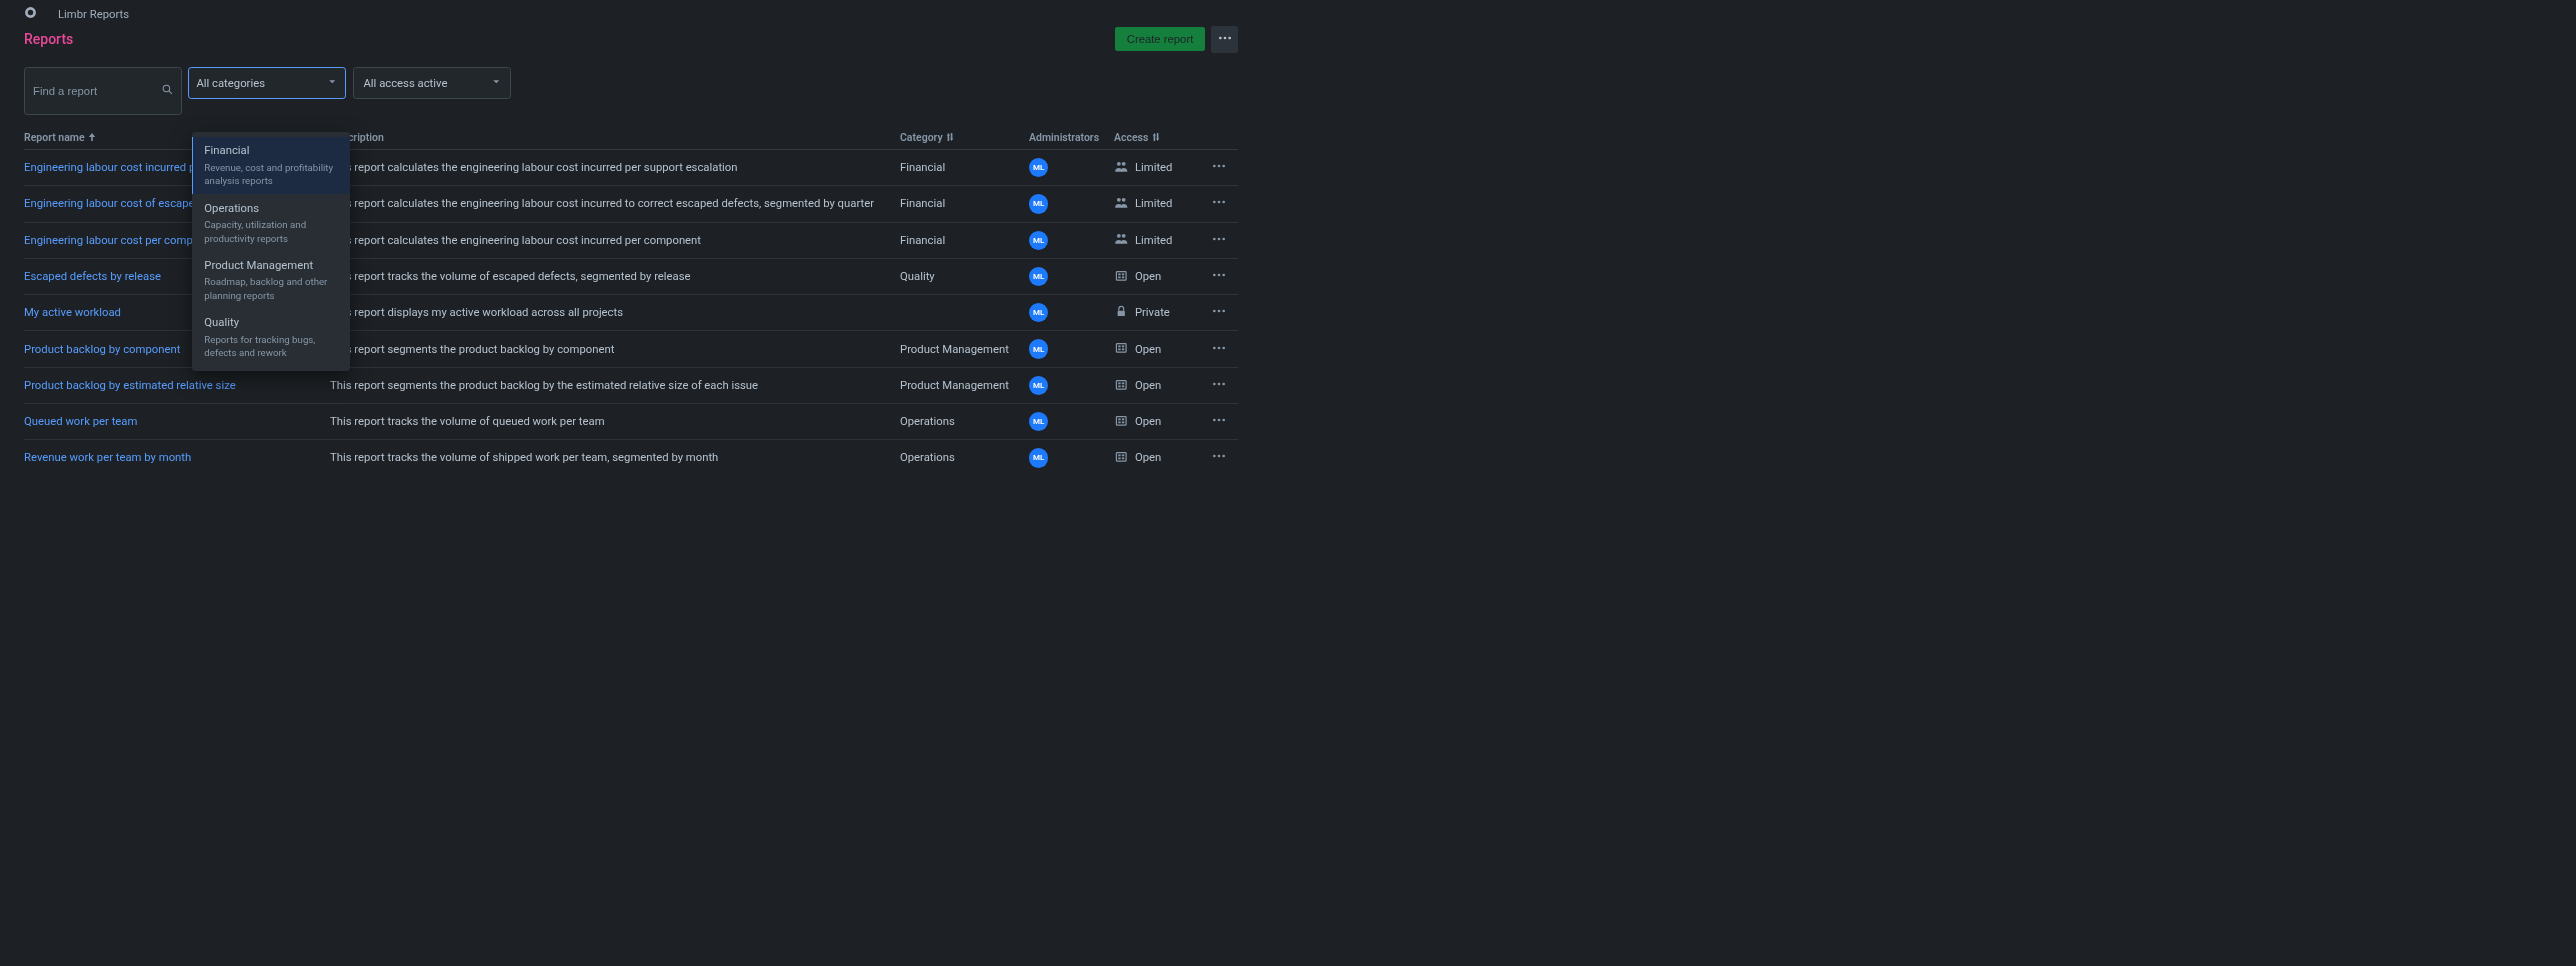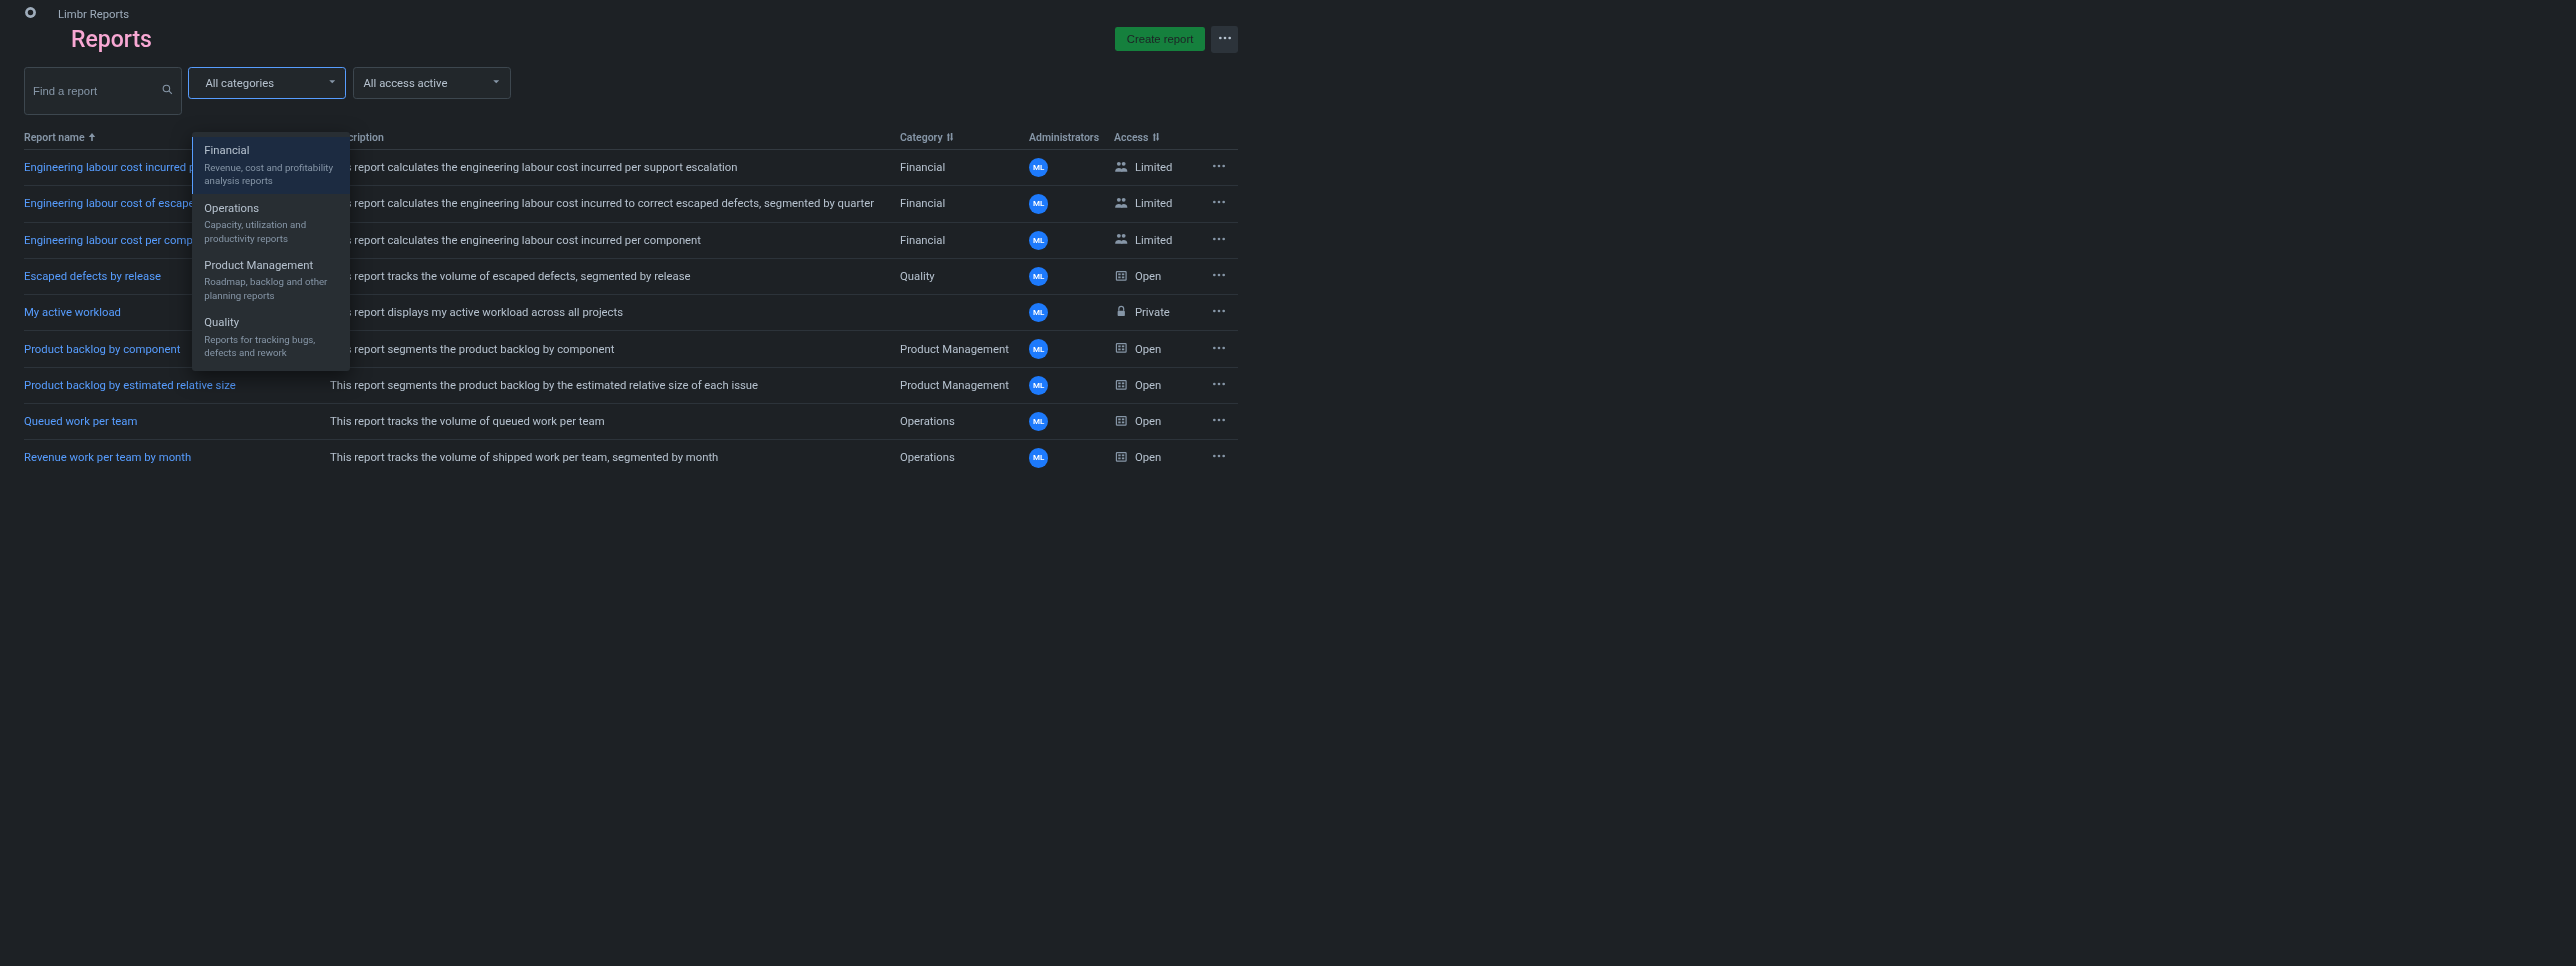--- a/index.html
+++ b/index.html
@@ -24,24 +24,23 @@
   }
   .breadcrumb svg { width: 13px; height: 13px; fill: #9fadbc; }
 
   .header-row {
     display: flex;
     align-items: center;
     justify-content: space-between;
     padding: 3.2px 24px 14.5px 24px;
   }
   .page-title {
-    font-size: 23px;
+    font-size: 14px;
     font-weight: 500;
-    color: #f9a8d4;
-    margin-left: 47px;
+    color: #ec4899;
   }
   .header-actions { display: flex; gap: 6.4px; align-items: center; }
   .btn-primary {
     background: #15803d;
     color: #1d2125;
     border: none;
     border-radius: 2.4px;
     padding: 6.4px 11.3px;
     font-size: 11.3px;
     font-weight: 500;
@@ -91,21 +90,21 @@
     border: 0.8px solid #3d474f;
     border-radius: 3.2px;
     padding: 0 27px 0 9.7px;
     color: #b6c2cf;
     font-size: 11.3px;
     display: flex;
     align-items: center;
     position: relative;
     cursor: pointer;
   }
-  .select.focused { border: 1.6px solid #579dff; padding-left: 16px; }
+  .select.focused { border: 1.6px solid #579dff; padding-left: 7px; }
   .select .chevron {
     position: absolute;
     right: 6.4px;
     top: 50%;
     transform: translateY(-50%);
   }
   .select .chevron svg { width: 14.5px; height: 14.5px; fill: #8696a7; }
   .select-cat { width: 158px; }
   .select-access { width: 158px; }
 

